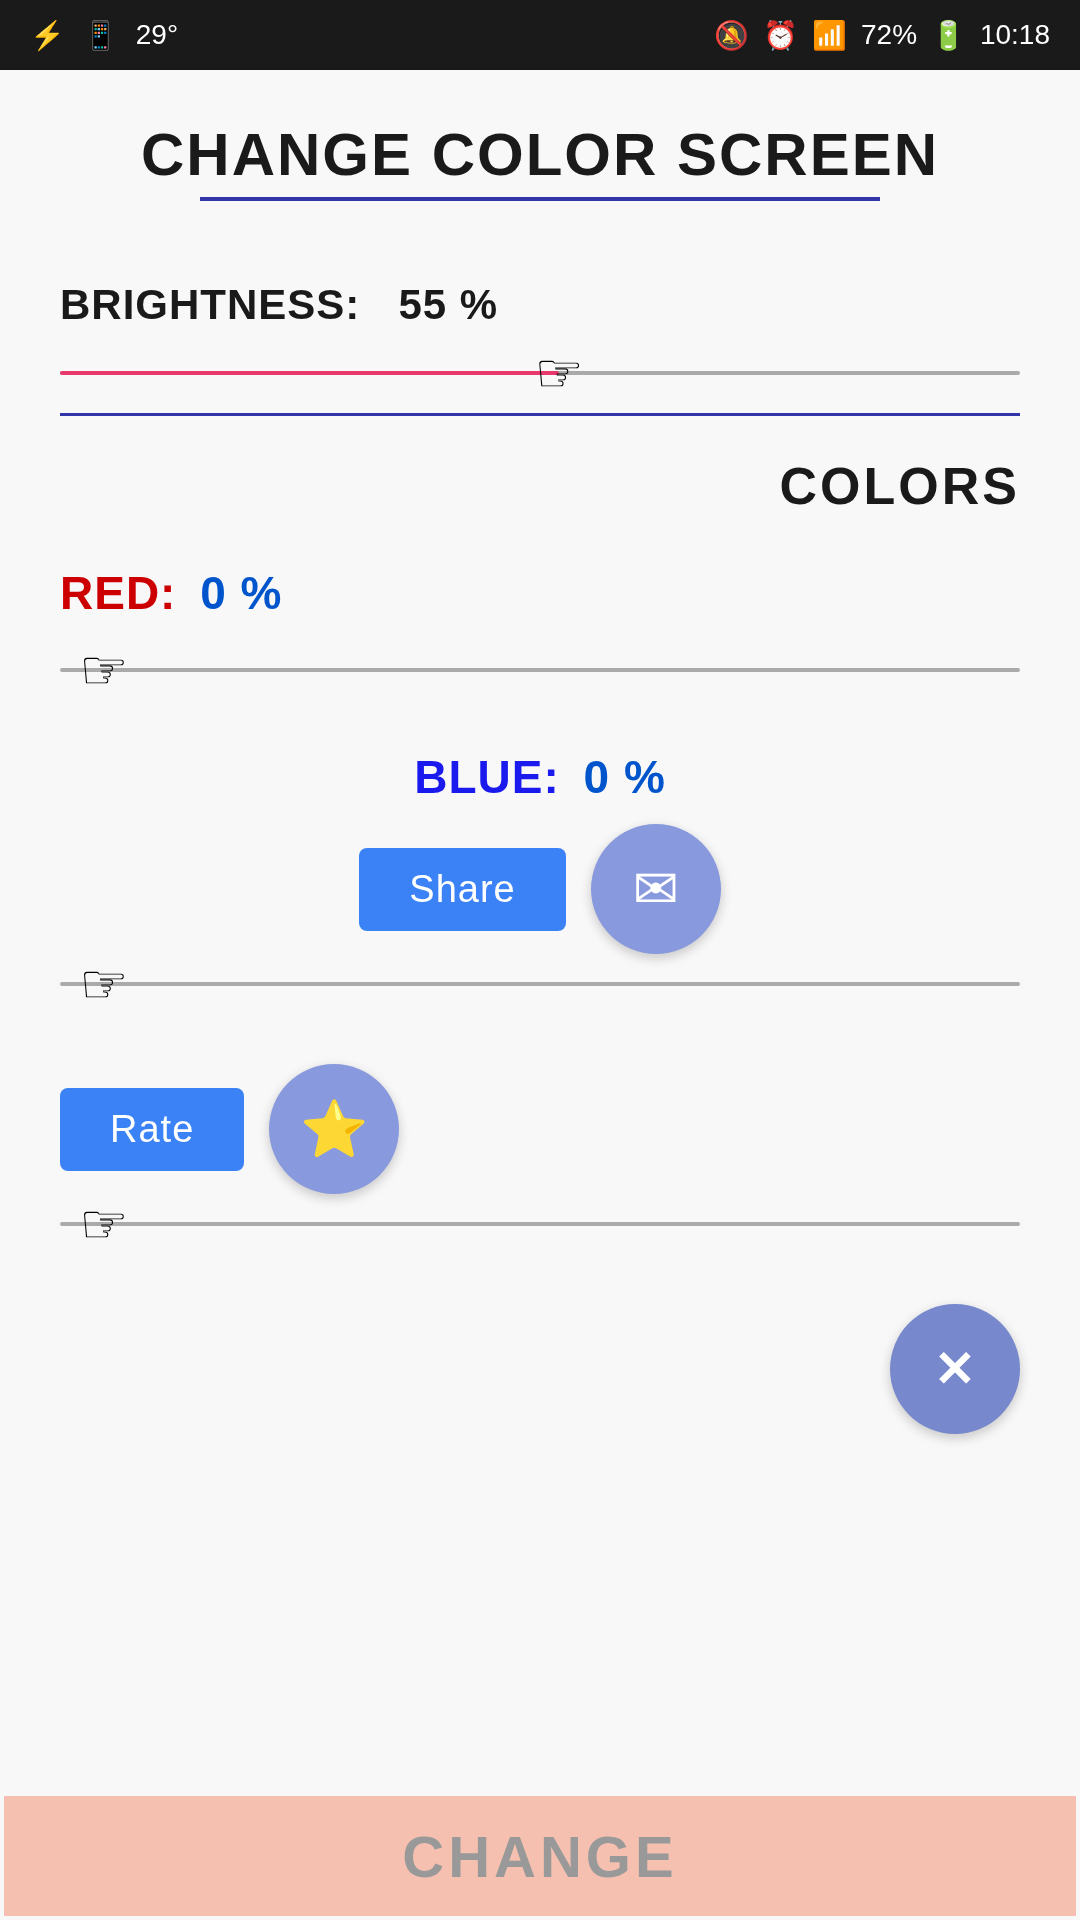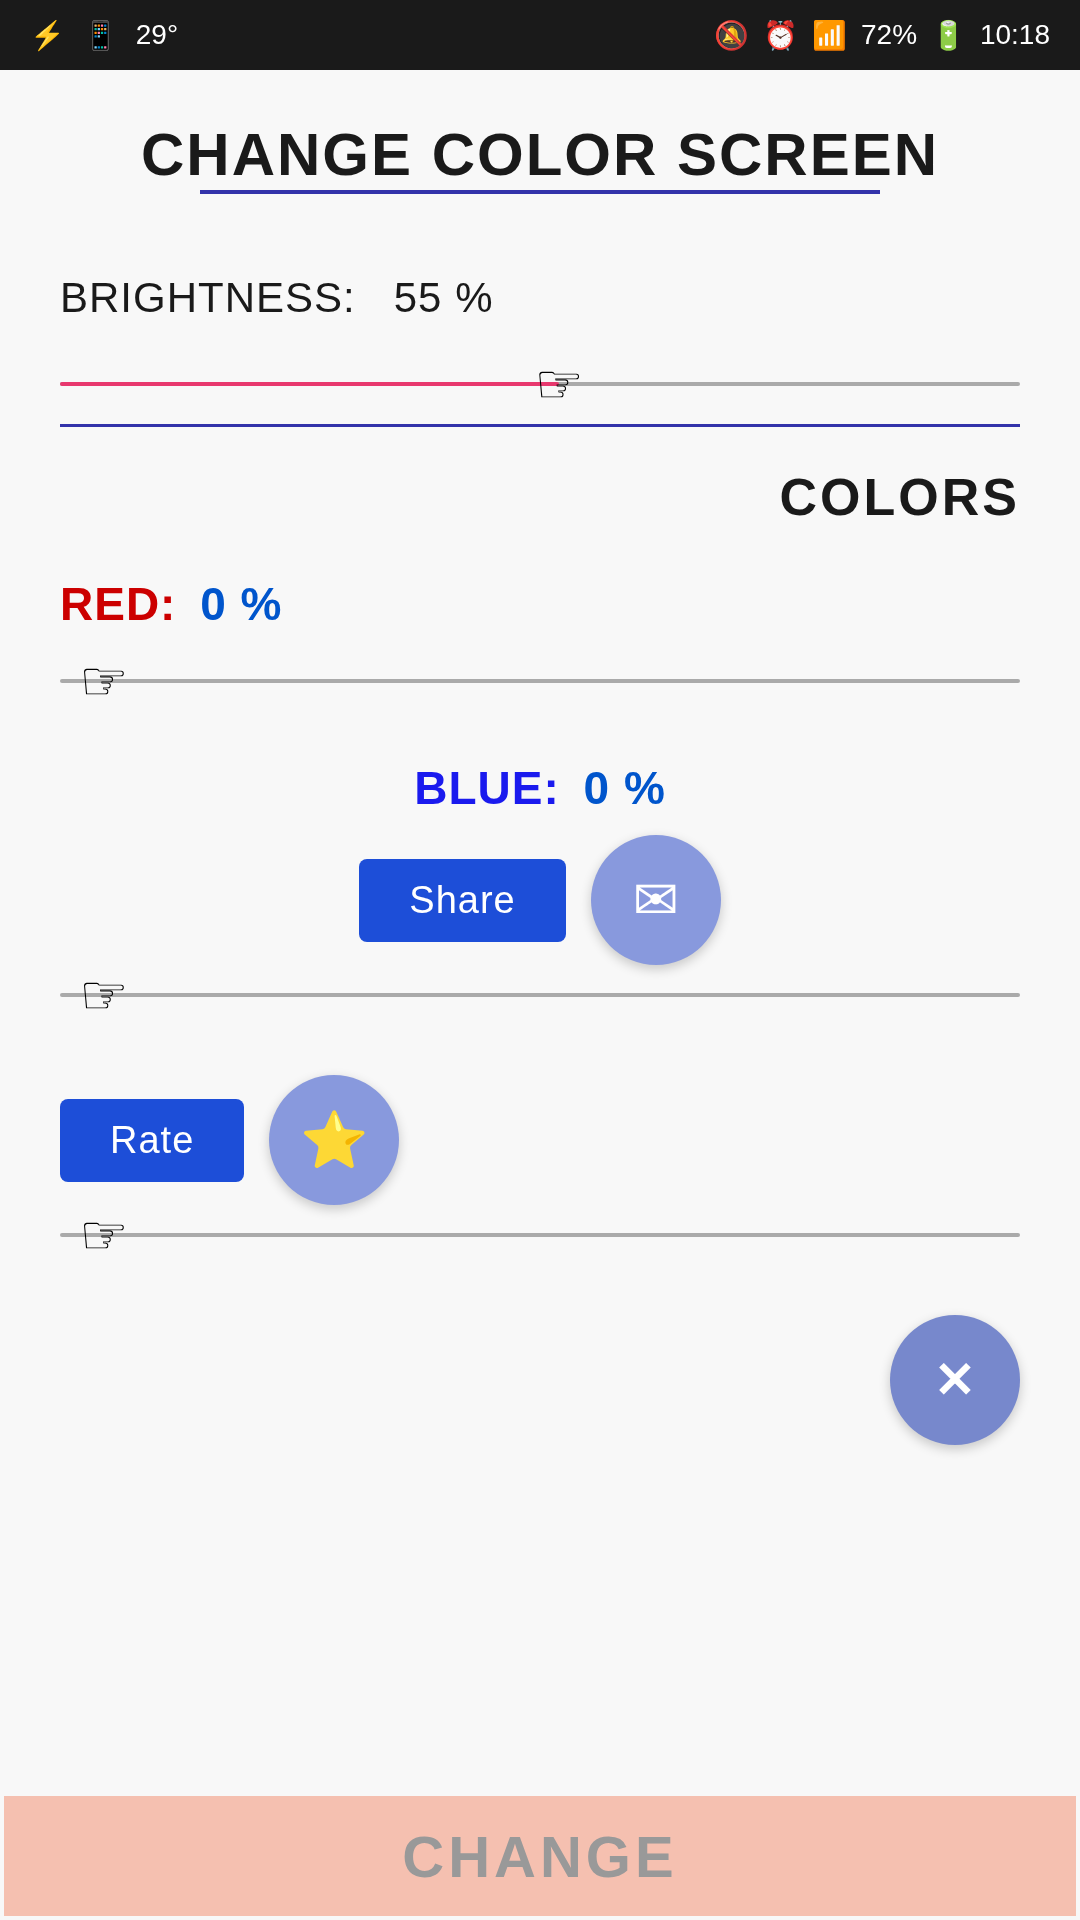--- a/index.html
+++ b/index.html
@@ -44,36 +44,36 @@
       padding: 50px 60px 60px 60px;
     }
 
     
     .page-title {
       font-size: 60px;
       font-weight: bold;
       color: #1a1a1a;
       text-align: center;
       letter-spacing: 2px;
-      margin-bottom: 1px;
+      margin-bottom: 8px;
     }
     .title-underline {
       width: 680px;
       height: 4px;
       background: #3333aa;
       margin: 0 auto 80px auto;
     }
 
     
     .section-label {
       font-size: 42px;
-      font-weight: normal;
+      font-weight: bold;
       color: #1a1a1a;
       letter-spacing: 1px;
-      margin-bottom: 32px;
+      margin-bottom: 14px;
     }
     .slider-container {
       position: relative;
       width: 100%;
       height: 60px;
       margin-bottom: 10px;
     }
     .slider-track {
       position: absolute;
       top: 50%;
@@ -162,21 +162,21 @@
       color: white;
       box-shadow: 0 4px 12px rgba(0,0,0,0.2);
     }
     .fab-btn.close-fab {
       background: #7788cc;
     }
 
     
     .action-btn {
       padding: 20px 50px;
-      background: #1d4ed8;
+      background: #3b82f6;
       color: white;
       font-size: 38px;
       border: none;
       border-radius: 8px;
       cursor: pointer;
       font-weight: normal;
       letter-spacing: 1px;
     }
 
     

